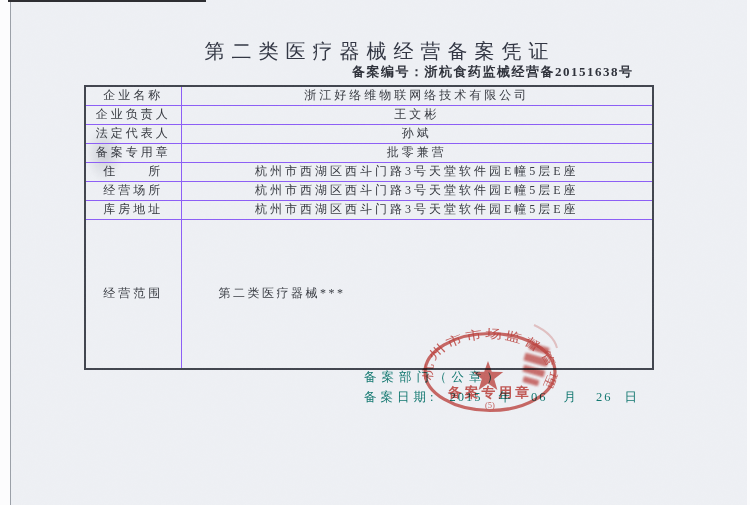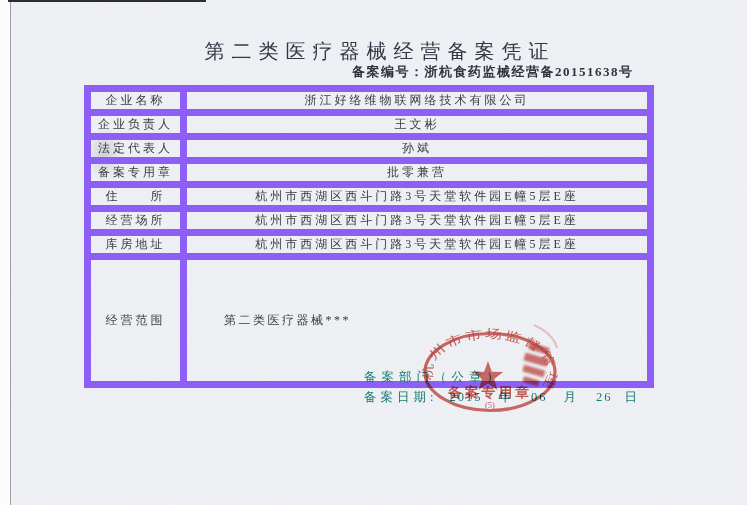--- a/index.html
+++ b/index.html
@@ -29,29 +29,29 @@
     position:absolute; left:352px; top:63px;
     font-size:13px; font-weight:bold; letter-spacing:1.5px;
     color:#2c2f38; z-index:2; white-space:nowrap;
   }
   table.doc-table {
     position:absolute; left:84px; top:85px; width:570px;
     border-collapse:collapse; table-layout:fixed; z-index:2;
     border:2px solid #3f434c;
   }
   table.doc-table td {
-    border:7px solid #8b5cf6;
+    border:1px solid #8b5cf6;
     font-size:12px; letter-spacing:3px;
     vertical-align:middle; text-align:center;
     color:#34373e; padding:0 4px;
     overflow:hidden; white-space:nowrap;
   }
   td.cell-label { width:96px; letter-spacing:2.5px; }
   tr.row-small { height:19px; }
-  tr.row-big   { height:128px;border-radius:16px; }
+  tr.row-big   { height:150px;border-radius:16px; }
   tr.row-big td.cell-value { text-align:left; padding-left:37px; letter-spacing:2.5px; }
   .footer-line {
     position:absolute; left:364px; z-index:2;
     font-size:12.5px; letter-spacing:5px; color:#0f766e; white-space:nowrap;
   }
   .footer-dept { top:369px; }
   .footer-date { top:389px; letter-spacing:4px; }
   .footer-date .d-val { display:inline-block; letter-spacing:2px; }
   .footer-date .gap-s { margin-left:12px; }
   .footer-date .gap-m { margin-left:16px; }

